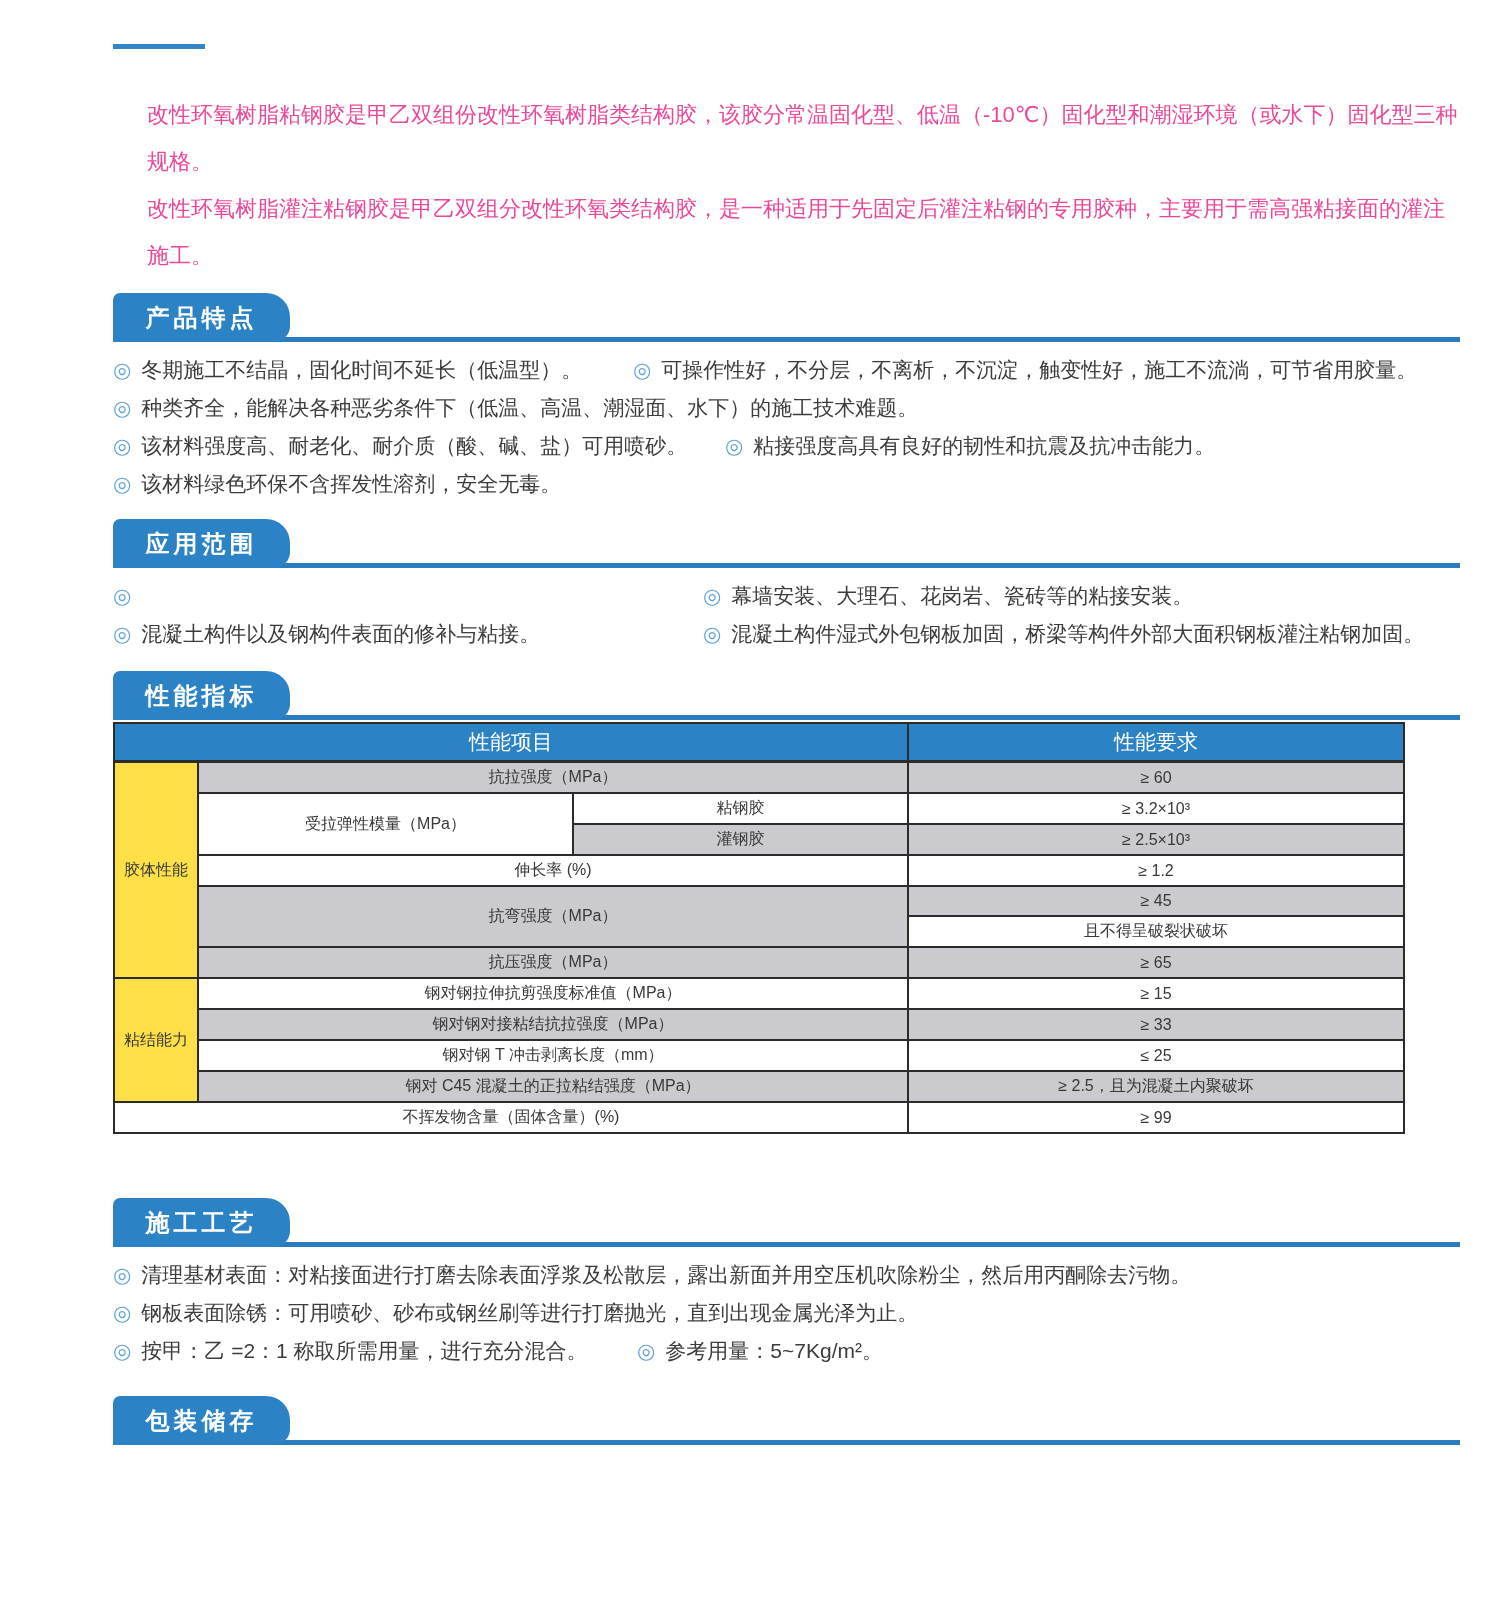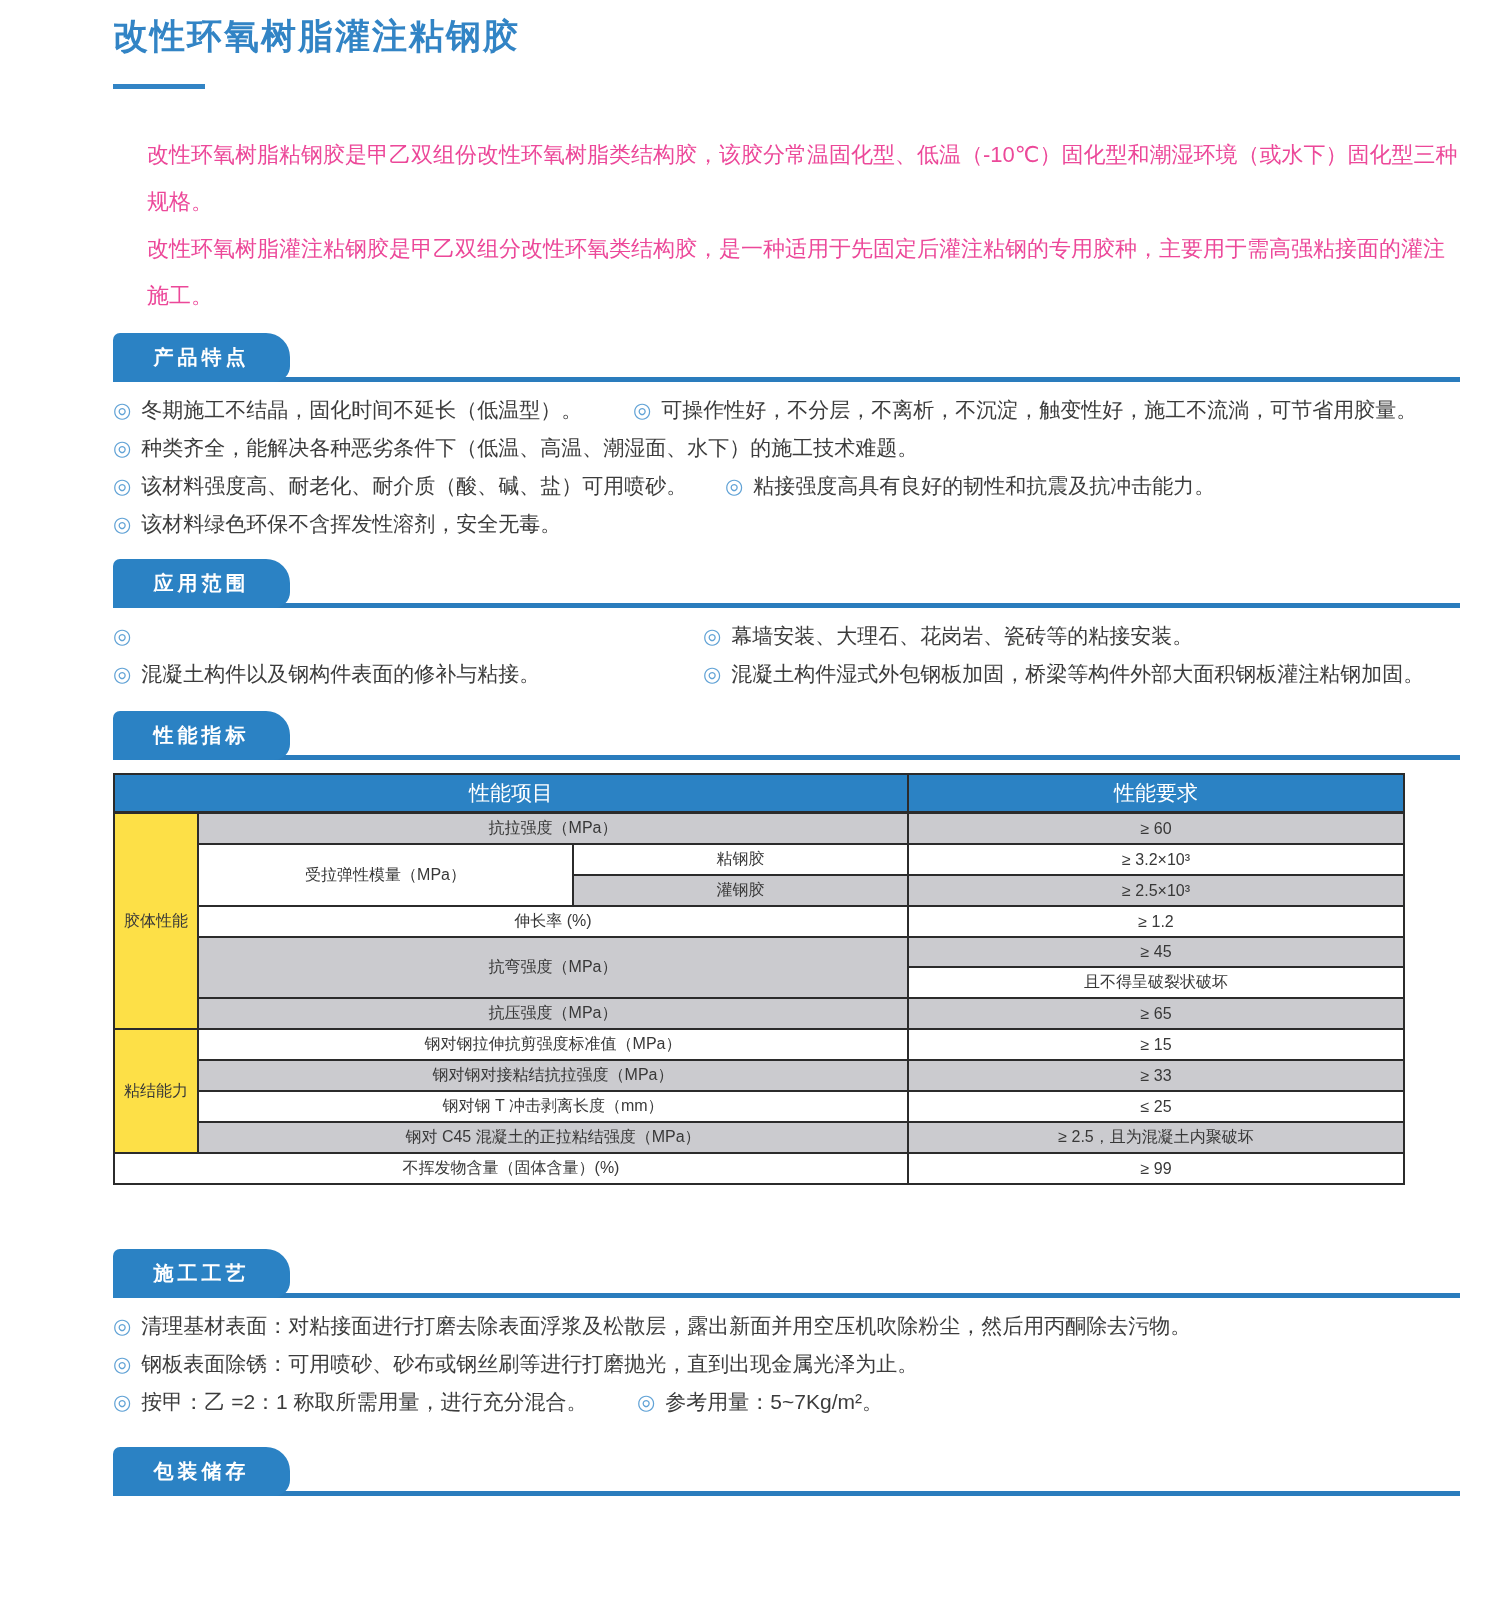--- a/index.html
+++ b/index.html
@@ -19,55 +19,54 @@
   .intro { margin-top: 42px; }
   .intro p { margin: 0; padding-left: 34px; font-size: 22px; line-height: 47px; color: #ec4899; }
 
   
   .sec-head { position: relative; height: 49px; }
   .sec-rule { position: absolute; left: 0; right: 0; bottom: 0; height: 5px; background: #2a7cbd; }
   .sec-tab {
     position: absolute; left: 0; top: 0; z-index: 2;
     width: 177px; height: 49px; background: #2b82c4;
     border-radius: 7px 24px 16px 0;
-    color: #ffffff; font-size: 20px; font-weight: 700; letter-spacing: 4px;
+    color: #ffffff; font-size: 24px; font-weight: 700; letter-spacing: 4px;
     display: flex; align-items: center; justify-content: center;
   }
 
   
   .bullets { padding-top: 9px; font-size: 21px; color: #3c3c3c; }
   .b-row { display: flex; line-height: 38px; }
   .b { display: flex; align-items: baseline; }
   .dot { color: #62a3d6; margin-right: 10px; flex: 0 0 auto; }
   .w520 { width: 520px; } .w612 { width: 612px; } .w590 { width: 590px; } .w524 { width: 524px; }
 
   .mt-feat { margin-top: 14px; }
   .mt-app  { margin-top: 16px; }
   .mt-perf { margin-top: 18px; }
   .mt-proc { margin-top: 64px; }
   .mt-pack { margin-top: 26px; }
 
   
   .tbl-caption { width: 1290px; text-align: center; font-size: 21px; color: #3f3f3f; margin-top: 12px; }
-  table.perf { border-collapse: collapse; table-layout: fixed; width: 1290px; margin-top: 13px; }
+  table.perf { border-collapse: collapse; table-layout: fixed; width: 1290px; margin-top: 2px; }
   table.perf td, table.perf th {
     border: 2px solid #2b2b2b; text-align: center; vertical-align: middle;
     font-size: 16px; font-weight: 400; color: #383838; padding: 4px 6px; height: 30px;
   }
   table.perf th { background: #2b82c4; color: #ffffff; font-size: 21px; height: 33px; border-bottom: 3px solid #2b2b2b; }
   .bg-g { background: #cbcbcf; }
   .bg-w { background: #ffffff; }
   td.group { background: #fde047; padding: 0 14px; line-height: 1.7; }
 </style>
 </head>
 <body>
 
 <div class="page">
 
-  <h1 class="doc-title">改性环氧树脂灌注粘钢胶</h1>
   <div class="title-dash"></div>
 
   <div class="intro">
     <p>改性环氧树脂粘钢胶是甲乙双组份改性环氧树脂类结构胶，该胶分常温固化型、低温（-10℃）固化型和潮湿环境（或水下）固化型三种规格。</p>
     <p>改性环氧树脂灌注粘钢胶是甲乙双组分改性环氧类结构胶，是一种适用于先固定后灌注粘钢的专用胶种，主要用于需高强粘接面的灌注施工。</p>
   </div>
 
   <div class="mt-feat">
     <div class="sec-head">
       <div class="sec-rule"></div>

